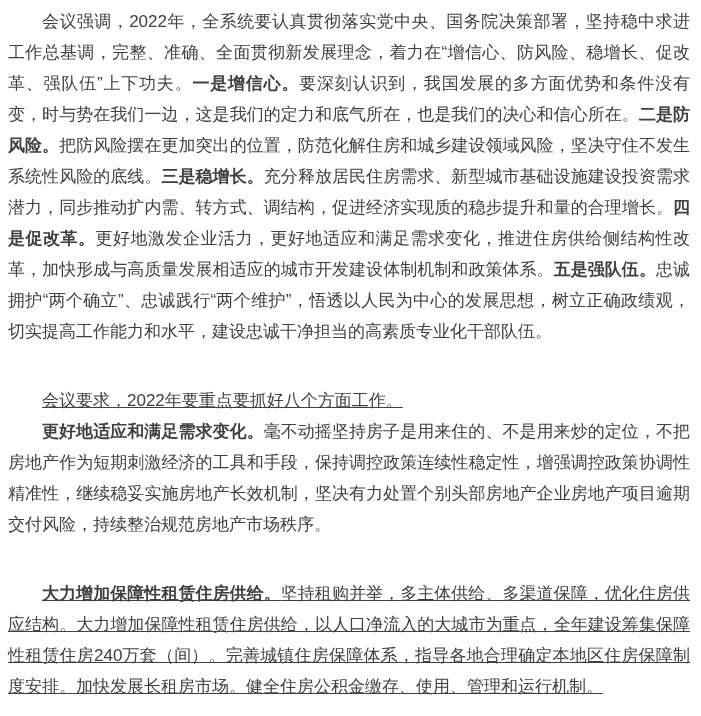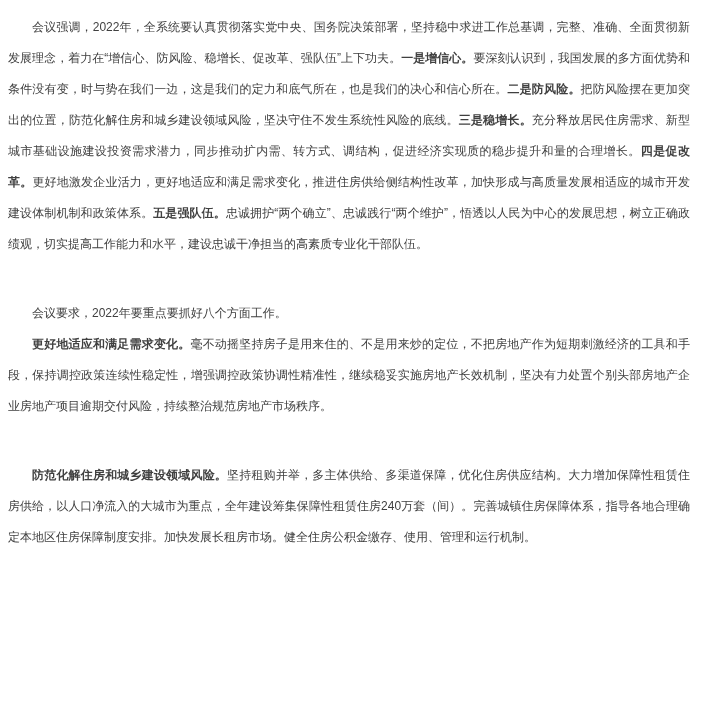--- a/index.html
+++ b/index.html
@@ -7,44 +7,45 @@
     padding: 0;
     background: #ffffff;
   }
   body {
     width: 701px;
     height: 716px;
     overflow: hidden;
     font-family: "Liberation Sans", "DejaVu Sans", sans-serif;
   }
   .article {
-    padding: 12px 11px 0 8px;
+    padding: 6px 11px 0 8px;
     color: #404040;
-    font-size: 12px;
+    font-size: 17px;
     line-height: 31px;
     text-align: justify;
   }
   .para {
     margin: 0;
     text-indent: 2em;
     word-break: break-all;
   }
   .para.gap {
     margin-top: 38px;
+    text-decoration: underline;
   }
   .b {
     font-weight: bold;
   }
 </style>
 </head>
 <body>
 
 <main class="article">
 
   <p class="para"><span>会议强调，2022年，全系统要认真贯彻落实党中央、国务院决策部署，坚持稳中求进工作总基调，完整、准确、全面贯彻新发展理念，着力在“增信心、防风险、稳增长、促改革、强队伍”上下功夫。</span><span class="b">一是增信心。</span><span>要深刻认识到，我国发展的多方面优势和条件没有变，时与势在我们一边，这是我们的定力和底气所在，也是我们的决心和信心所在。</span><span class="b">二是防风险。</span><span>把防风险摆在更加突出的位置，防范化解住房和城乡建设领域风险，坚决守住不发生系统性风险的底线。</span><span class="b">三是稳增长。</span><span>充分释放居民住房需求、新型城市基础设施建设投资需求潜力，同步推动扩内需、转方式、调结构，促进经济实现质的稳步提升和量的合理增长。</span><span class="b">四是促改革。</span><span>更好地激发企业活力，更好地适应和满足需求变化，推进住房供给侧结构性改革，加快形成与高质量发展相适应的城市开发建设体制机制和政策体系。</span><span class="b">五是强队伍。</span><span>忠诚拥护“两个确立”、忠诚践行“两个维护”，悟透以人民为中心的发展思想，树立正确政绩观，切实提高工作能力和水平，建设忠诚干净担当的高素质专业化干部队伍。</span></p>
 
   <p class="para gap"><span>会议要求，2022年要重点要抓好八个方面工作。</span></p>
 
   <p class="para"><span class="b">更好地适应和满足需求变化。</span><span>毫不动摇坚持房子是用来住的、不是用来炒的定位，不把房地产作为短期刺激经济的工具和手段，保持调控政策连续性稳定性，增强调控政策协调性精准性，继续稳妥实施房地产长效机制，坚决有力处置个别头部房地产企业房地产项目逾期交付风险，持续整治规范房地产市场秩序。</span></p>
 
-  <p class="para gap"><span class="b">防范化解住房和城乡建设领域风险。</span><span>坚持租购并举，多主体供给、多渠道保障，优化住房供应结构。大力增加保障性租赁住房供给，以人口净流入的大城市为重点，全年建设筹集保障性租赁住房240万套（间）。完善城镇住房保障体系，指导各地合理确定本地区住房保障制度安排。加快发展长租房市场。健全住房公积金缴存、使用、管理和运行机制。</span></p>
+  <p class="para gap"><span class="b">大力增加保障性租赁住房供给。</span><span>坚持租购并举，多主体供给、多渠道保障，优化住房供应结构。大力增加保障性租赁住房供给，以人口净流入的大城市为重点，全年建设筹集保障性租赁住房240万套（间）。完善城镇住房保障体系，指导各地合理确定本地区住房保障制度安排。加快发展长租房市场。健全住房公积金缴存、使用、管理和运行机制。</span></p>
 
 </main>
 
 </body></html>

